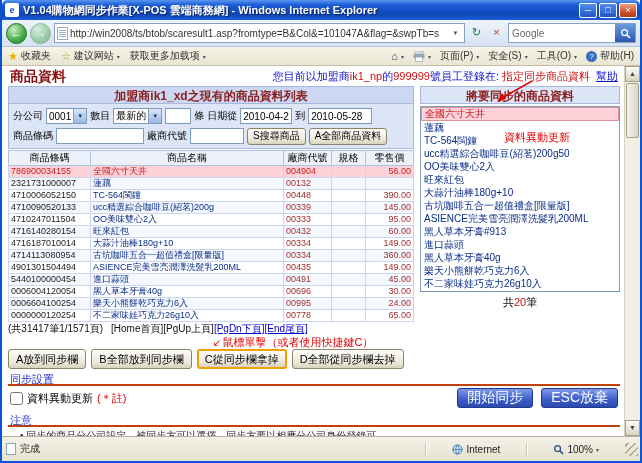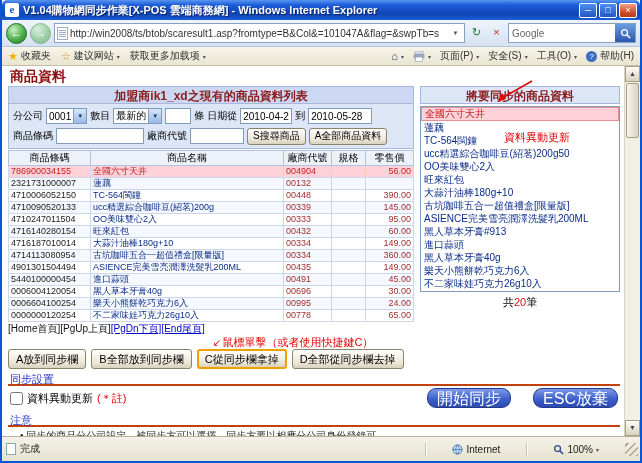--- a/index.html
+++ b/index.html
@@ -91,21 +91,21 @@
 .listbox .li.sel{background:#ffd2da;color:#c22222;border:1px solid #e09098;height:14px;line-height:12px}
 .dbl-hint{position:absolute;top:44px;left:84px;color:#e00000;font-size:11px;white-space:nowrap;z-index:3}
 .total-row{font-size:11px;text-align:center;padding-top:3px}
 .total-row .red{color:#cc1111}
 
 .section{margin-top:3px}
 .sec-title{color:#2233cc;font-size:11px;border-bottom:2px solid #c2410c;padding:0 2px 1px;height:14px}
 .sync-row{display:flex;align-items:center;gap:4px;font-size:11px;padding:3px 2px;height:24px}
 .sync-row .note{color:#e00000}
 .spacer{flex:1}
-.bluebtn{background:linear-gradient(#7e9ae8,#3a5cc8 60%,#2c4ab0);color:#fff;border:1px solid #23398c;border-radius:9px;font-size:16px;height:20px;padding:0 9px;font-family:inherit;cursor:pointer;margin-left:18px}
+.bluebtn{background:linear-gradient(#7e9ae8,#3a5cc8 60%,#2c4ab0);color:#fff;border:1px solid #23398c;border-radius:3px;font-size:14px;height:20px;padding:0 9px;font-family:inherit;cursor:pointer;margin-left:4px}
 #notes-list{list-style:none;font-size:10px;color:#222;padding:2px 0 0 12px}
 #notes-list li{line-height:13px;white-space:nowrap;overflow:hidden}
 #notes-list li::before{content:"• "}
 .red-arrow{position:absolute;top:13px;right:86px;pointer-events:none;z-index:3}
 
 .statusbar{height:21px;flex:0 0 21px;background:linear-gradient(#f4f2e8,#e6e2d0);border-top:1px solid #b8b29c;display:flex;align-items:center;font-size:10px;color:#222;padding:12px 2px;gap:20px}
 .st-left{display:flex;align-items:center;gap:4px;flex:1;padding-left:2px}
 .st-sep{width:1px;height:13px;background:#c8c2ac;box-shadow:1px 0 0 #fff}
 .st-panel{display:flex;align-items:center;gap:3px;padding:0 6px;white-space:nowrap}
 .grip{width:13px;height:13px;background:repeating-linear-gradient(315deg,#b0aa92 0 2px,transparent 2px 5px)}
@@ -191,20 +191,21 @@
           <span>帮助(H)</span>
         </span>
     </span>
   </div>
 
   <div class="content">
     <div class="app" style="position:absolute">
 
       <div class="hdr">
         <span class="page-title">商品資料</span>
+        <span class="login-line"><span class="seg blue">您目前以加盟商</span><span class="seg red">ik1_np</span><span class="seg blue">的</span><span class="seg red">999999</span><span class="seg blue">號員工登錄在: </span><span class="seg red">指定同步商品資料</span><span class="seg link">幫助</span></span>
       </div>
 
       <svg class="red-arrow" width="48" height="26" viewBox="0 0 48 26">
         <line x1="42" y1="2" x2="12" y2="19" stroke="#e00000" stroke-width="1.5"></line>
         <polygon points="7,23 16,20 12,14" fill="#e00000"></polygon>
       </svg>
 
       <div class="main">
 
         <div class="leftcol">
@@ -345,20 +346,21 @@
                   <td class="c-bar">0000000120254</td>
                   <td class="c-name">不二家味娃巧克力26g10入</td>
                   <td class="c-ven">00778</td>
                   <td class="c-spec"></td>
                   <td class="c-price">65.00</td>
                 </tr>
               </tbody>
           </table>
 
           <div class="pager">
+            <span class="pg-plain">(共31417筆1/1571頁)</span>
             <span id="pg-links">
                 <span class="pg-plain">[Home首頁]</span>
                 <span class="pg-plain">[PgUp上頁]</span>
                 <span class="pg-link">[PgDn下頁]</span>
                 <span class="pg-link">[End尾頁]</span>
               </span>
           </div>
 
           <div class="click-hint">
             <span class="arr">↙</span><span>鼠標單擊（或者使用快捷鍵C）</span>

